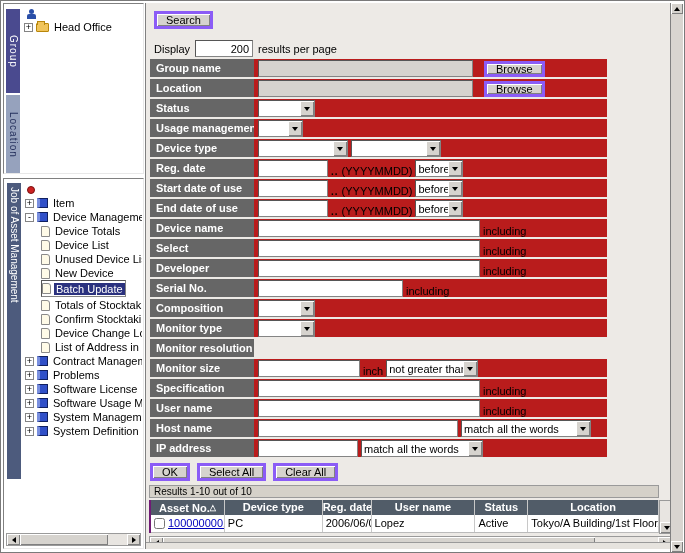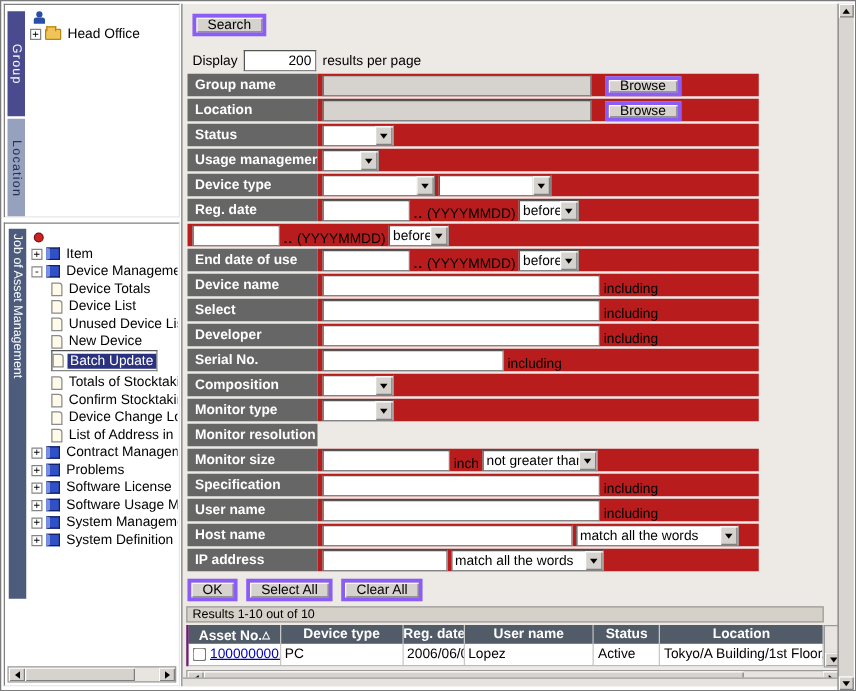--- a/index.html
+++ b/index.html
@@ -281,20 +281,21 @@
           <span>(YYYYMMDD)</span>
           <div class="sel w48">
               <span class="sel-text">before</span>
               <span class="sel-btn">
                 <span class="tri-d"></span>
               </span>
             </div>
         </div>
       </div>
       <div class="frow">
+        <div class="flabel">Start date of use</div>
         <div class="fval">
           <input class="txt w70" style="">
           <span class="picker">..</span>
           <span>(YYYYMMDD)</span>
           <div class="sel w48">
               <span class="sel-text">before</span>
               <span class="sel-btn">
                 <span class="tri-d"></span>
               </span>
             </div>

